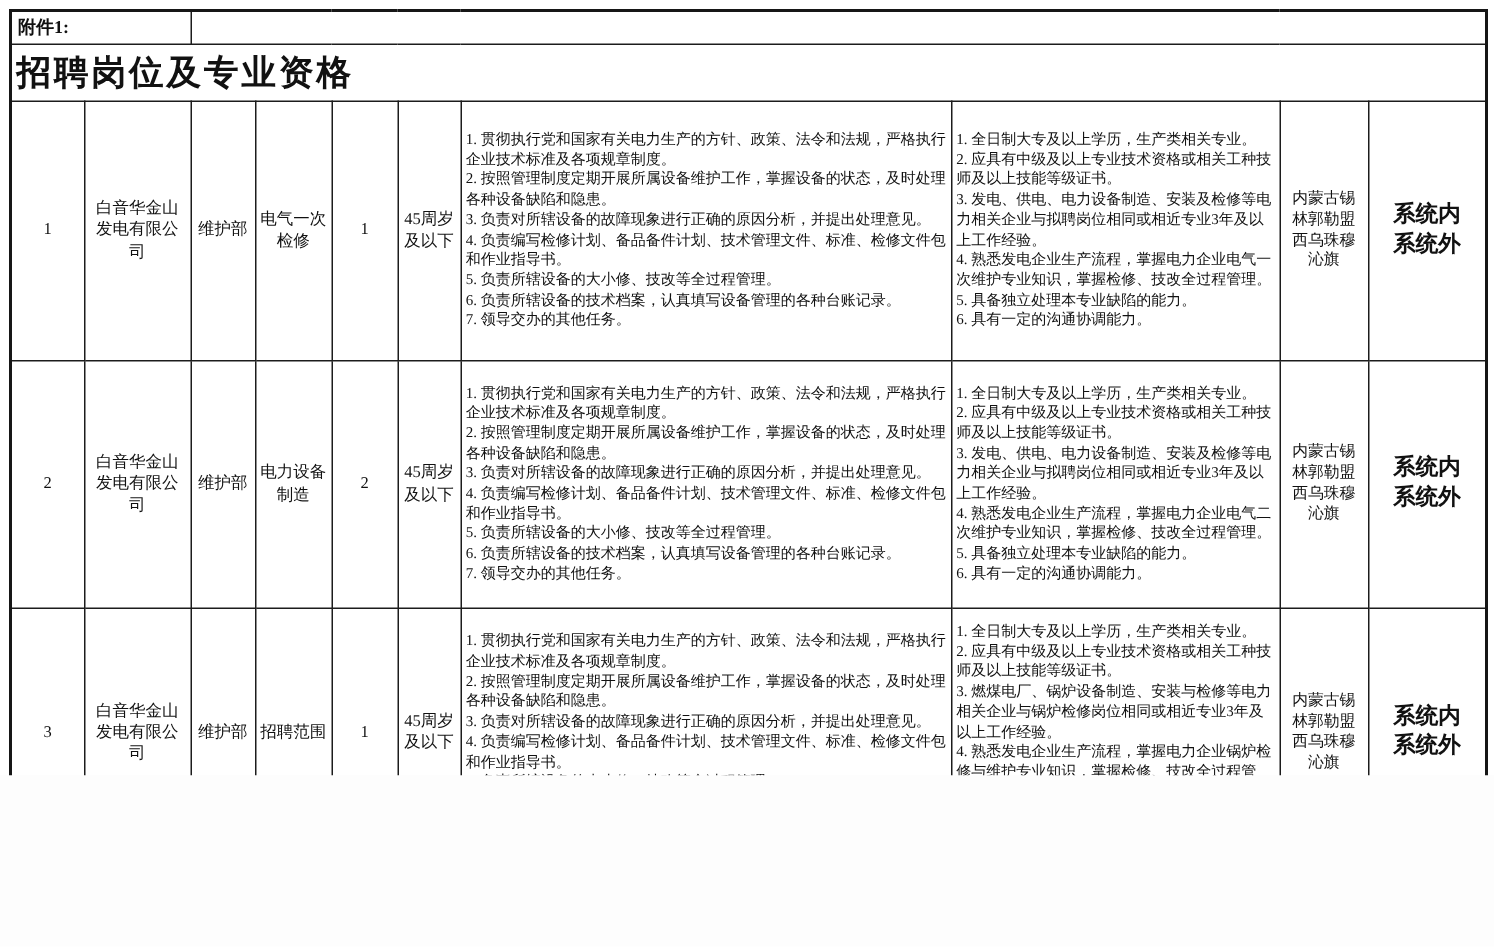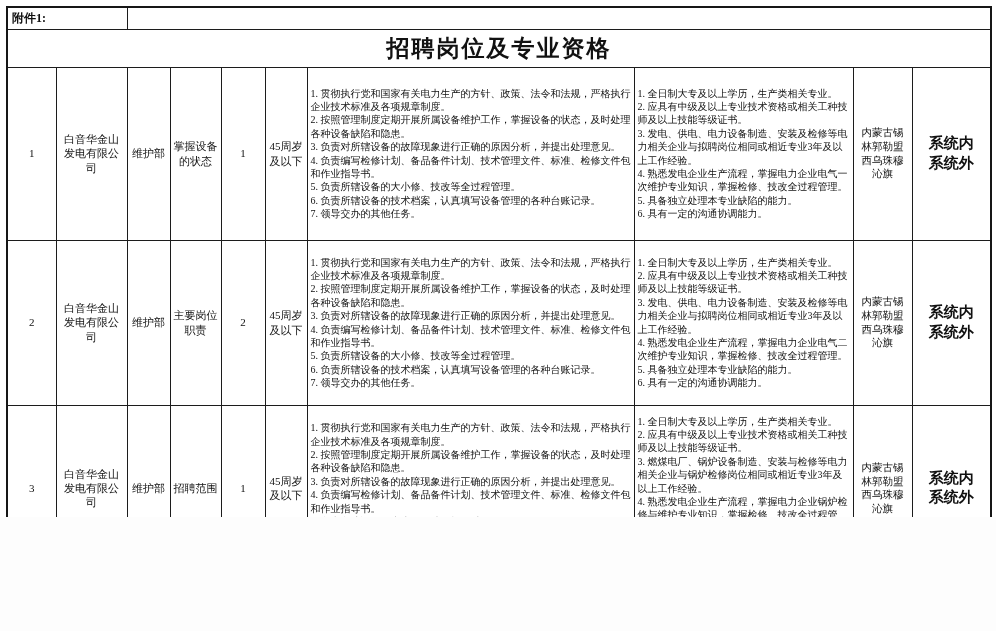--- a/index.html
+++ b/index.html
@@ -44,21 +44,21 @@
 
   tr.attachment-row td {
     height: 22px;
     font-size: 12px;
     font-weight: bold;
     text-align: left;
     padding-left: 4px;
   }
   tr.title-row td {
     height: 38px;
-    text-align: center;
+    text-align: left;
     font-size: 23px;
     font-weight: bold;
     letter-spacing: 2px;
   }
   tr.header-row th {
     height: 48px;
     text-align: center;
     font-size: 13.5px;
     font-weight: bold;
     line-height: 1.35;
@@ -113,21 +113,21 @@
         <td colspan="8"></td>
       </tr>
       <tr class="title-row">
         <td colspan="10">招聘岗位及专业资格</td>
       </tr>
 
       <tr class="data-row r1">
         <td>1</td>
         <td>白音华金山发电有限公司</td>
         <td>维护部</td>
-        <td>掌握设备的状态</td>
+        <td>电气一次检修</td>
         <td>1</td>
         <td>45周岁及以下</td>
         <td class="text-block">1. 贯彻执行党和国家有关电力生产的方针、政策、法令和法规，严格执行企业技术标准及各项规章制度。
 2. 按照管理制度定期开展所属设备维护工作，掌握设备的状态，及时处理各种设备缺陷和隐患。
 3. 负责对所辖设备的故障现象进行正确的原因分析，并提出处理意见。
 4. 负责编写检修计划、备品备件计划、技术管理文件、标准、检修文件包和作业指导书。
 5. 负责所辖设备的大小修、技改等全过程管理。
 6. 负责所辖设备的技术档案，认真填写设备管理的各种台账记录。
 7. 领导交办的其他任务。</td>
         <td class="text-block">1. 全日制大专及以上学历，生产类相关专业。
@@ -138,21 +138,21 @@
 6. 具有一定的沟通协调能力。</td>
         <td class="loc-cell">内蒙古锡林郭勒盟西乌珠穆沁旗</td>
         <td class="scope-cell">系统内
 系统外</td>
       </tr>
 
       <tr class="data-row r2">
         <td>2</td>
         <td>白音华金山发电有限公司</td>
         <td>维护部</td>
-        <td>主要岗位职责</td>
+        <td>电力设备制造</td>
         <td>2</td>
         <td>45周岁及以下</td>
         <td class="text-block">1. 贯彻执行党和国家有关电力生产的方针、政策、法令和法规，严格执行企业技术标准及各项规章制度。
 2. 按照管理制度定期开展所属设备维护工作，掌握设备的状态，及时处理各种设备缺陷和隐患。
 3. 负责对所辖设备的故障现象进行正确的原因分析，并提出处理意见。
 4. 负责编写检修计划、备品备件计划、技术管理文件、标准、检修文件包和作业指导书。
 5. 负责所辖设备的大小修、技改等全过程管理。
 6. 负责所辖设备的技术档案，认真填写设备管理的各种台账记录。
 7. 领导交办的其他任务。</td>
         <td class="text-block">1. 全日制大专及以上学历，生产类相关专业。

